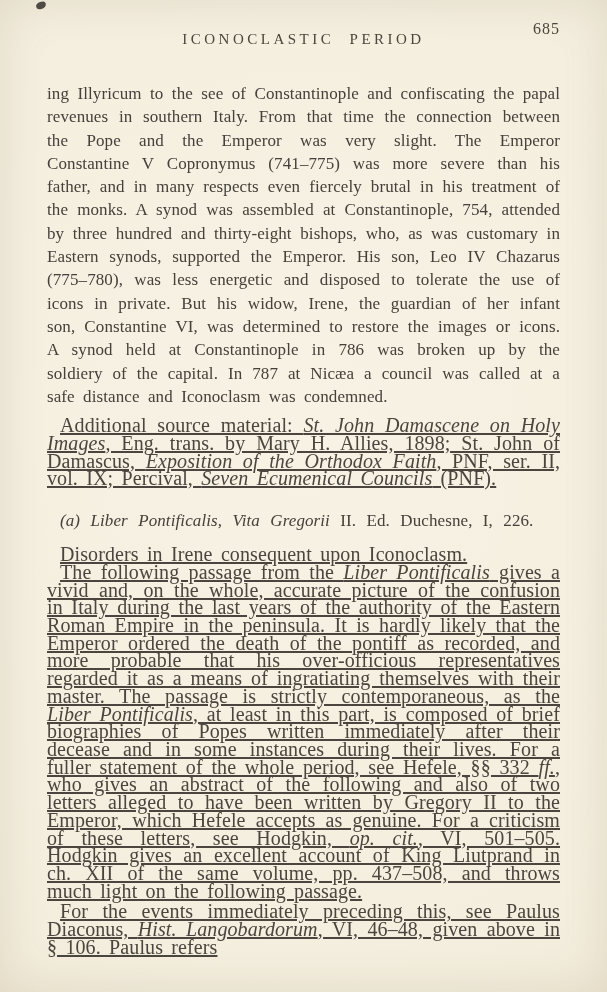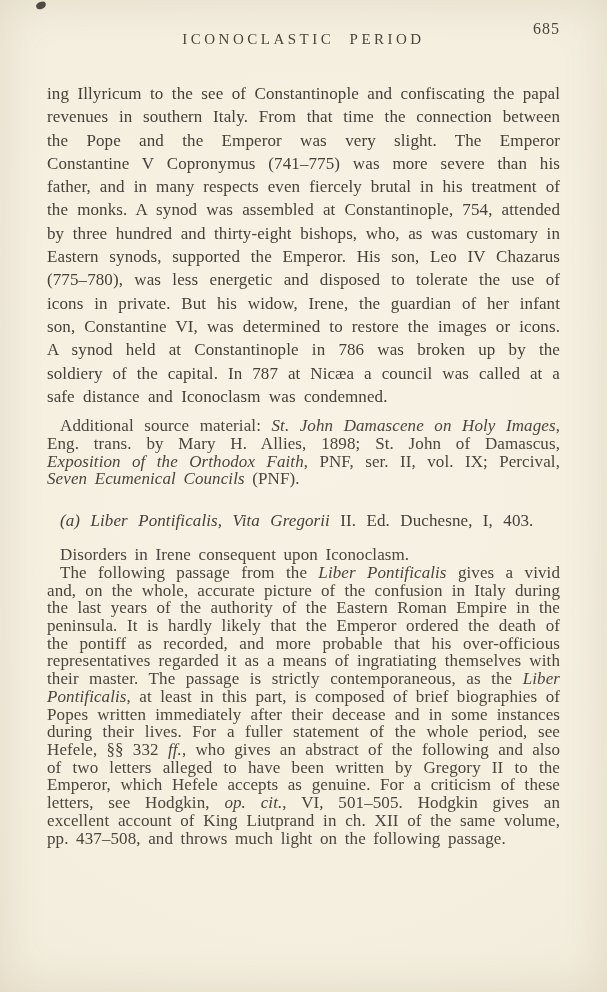--- a/index.html
+++ b/index.html
@@ -47,26 +47,27 @@
   p { margin: 0; }
   .body-text {
     font-size: 17px;
     line-height: 23.3px;
     text-align: justify;
     word-spacing: 4px;
     letter-spacing: 0.1px;
     color: #45403a;
   }
   .small-text {
-    font-size: 17px;
+    font-size: 20px;
     line-height: 17.7px;
     text-align: justify;
     word-spacing: 3.2px;
     letter-spacing: 0.1px;
     color: #4a453e;
+    text-decoration: underline;
   }
   .indent { text-indent: 13px; }
   .note { margin-top: 9px; }
   .section-heading { margin-top: 21px; word-spacing: 6px; }
   .intro { margin-top: 14px; }
   .closing { margin-top: 3px; }
   .italic { font-style: italic; }
 </style>
 </head>
 <body>
@@ -79,21 +80,22 @@
     <span class="head-title">ICONOCLASTIC PERIOD</span>
     <span class="page-num">685</span>
   </header>
 
   <main class="text-block">
 
     <p class="body-text">ing Illyricum to the see of Constantinople and confiscating the papal revenues in southern Italy. From that time the connection between the Pope and the Emperor was very slight. The Emperor Constantine V Copronymus (741–775) was more severe than his father, and in many respects even fiercely brutal in his treatment of the monks. A synod was assembled at Constantinople, 754, attended by three hundred and thirty-eight bishops, who, as was customary in Eastern synods, supported the Emperor. His son, Leo IV Chazarus (775–780), was less energetic and disposed to tolerate the use of icons in private. But his widow, Irene, the guardian of her infant son, Constantine VI, was determined to restore the images or icons. A synod held at Constantinople in 786 was broken up by the soldiery of the capital. In 787 at Nicæa a council was called at a safe distance and Iconoclasm was condemned.</p>
 
     <p class="small-text note indent"><span>Additional source material: </span><span class="italic">St. John Damascene on Holy Images</span><span>, Eng. trans. by Mary H. Allies, 1898; St. John of Damascus, </span><span class="italic">Exposition of the Orthodox Faith</span><span>, PNF, ser. II, vol. IX; Percival, </span><span class="italic">Seven Ecumenical Councils</span><span> (PNF).</span></p>
 
-    <p class="body-text section-heading indent"><span class="italic">(a) </span><span class="italic">Liber Pontificalis, Vita Gregorii</span><span> II.  Ed. Duchesne, I, 403.</span></p>
+    <p class="body-text section-heading indent"><span class="italic">(a) </span><span class="italic">Liber Pontificalis, Vita Gregorii</span><span> II.  Ed. Duchesne, I, 226.</span></p>
 
     <p class="small-text intro indent">Disorders in Irene consequent upon Iconoclasm.</p>
 
     <p class="small-text indent"><span>The following passage from the </span><span class="italic">Liber Pontificalis</span><span> gives a vivid and, on the whole, accurate picture of the confusion in Italy during the last years of the authority of the Eastern Roman Empire in the peninsula. It is hardly likely that the Emperor ordered the death of the pontiff as recorded, and more probable that his over-officious representatives regarded it as a means of ingratiating themselves with their master. The passage is strictly contemporaneous, as the </span><span class="italic">Liber Pontificalis</span><span>, at least in this part, is composed of brief biographies of Popes written immediately after their decease and in some instances during their lives. For a fuller statement of the whole period, see Hefele, §§ 332 </span><span class="italic">ff.</span><span>, who gives an abstract of the following and also of two letters alleged to have been written by Gregory II to the Emperor, which Hefele accepts as genuine. For a criticism of these letters, see Hodgkin, </span><span class="italic">op. cit.</span><span>, VI, 501–505. Hodgkin gives an excellent account of King Liutprand in ch. XII of the same volume, pp. 437–508, and throws much light on the following passage.</span></p>
 
+    <p class="small-text indent closing"><span>For the events immediately preceding this, see Paulus Diaconus, </span><span class="italic">Hist. Langobardorum</span><span>, VI, 46–48, given above in § 106. Paulus refers</span></p>
 
   </main>
 </div>
 
 </body></html>

